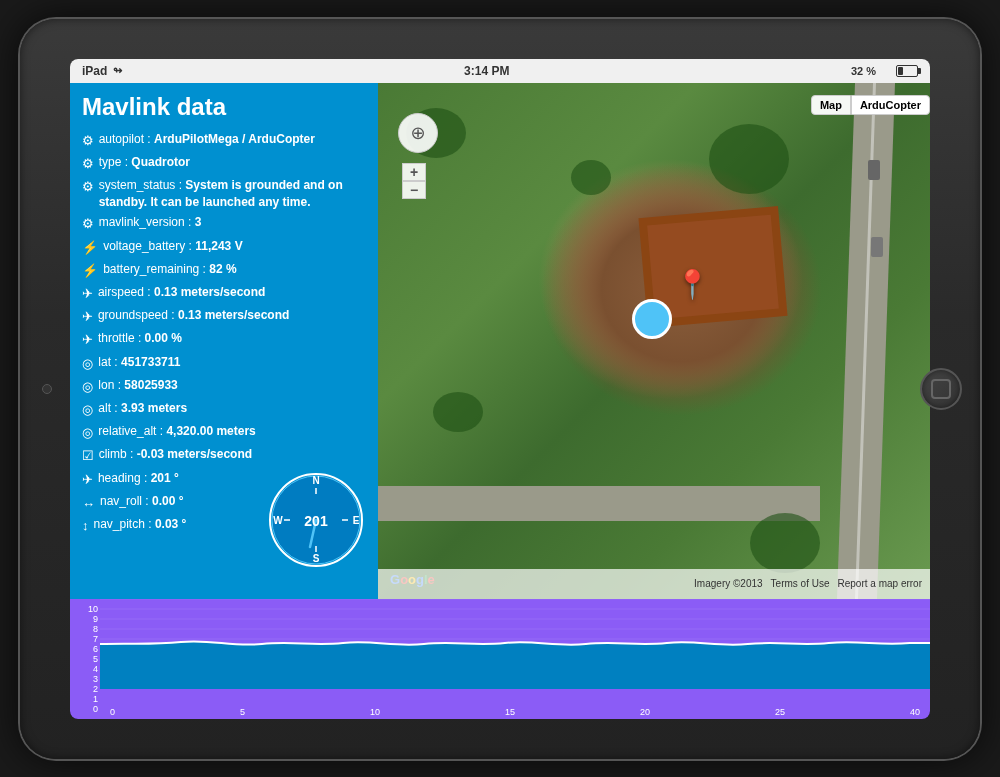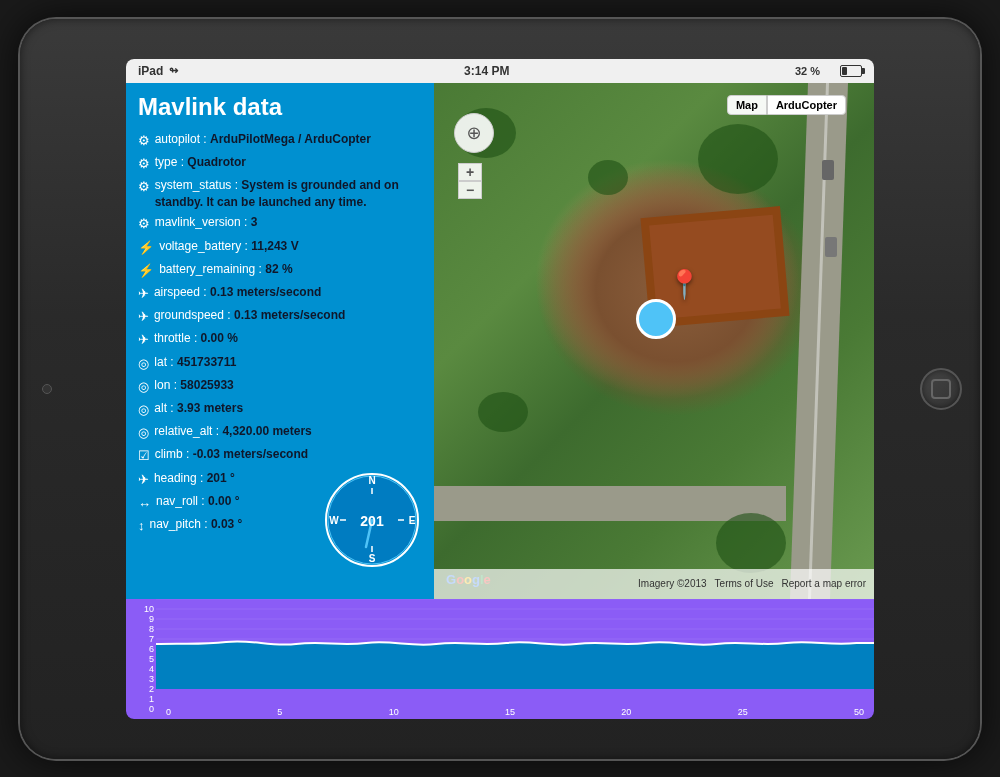--- a/index.html
+++ b/index.html
@@ -58,21 +58,21 @@
       transform: translateY(-50%);
       width: 10px;
       height: 10px;
       border-radius: 50%;
       background: #333;
       border: 1px solid #555;
     }
 
     
     .screen {
-      width: 748px;
+      width: 860px;
       height: 660px;
       background: #000;
       border-radius: 8px;
       overflow: hidden;
       display: flex;
       flex-direction: column;
     }
 
     
     .status-bar {
@@ -165,21 +165,21 @@
       margin-right: 5px;
       flex-shrink: 0;
       margin-top: 1px;
       font-size: 13px;
     }
     .sidebar-item .label {
       color: #fff;
     }
     .sidebar-item .value {
       font-weight: 700;
-      color: #0f172a;
+      color: #ffffff;
     }
 
     
     .compass-row {
       display: flex;
       align-items: flex-start;
       justify-content: space-between;
       margin-top: 4px;
     }
     .compass-data {
@@ -327,21 +327,21 @@
       font-size: 14px;
       color: #555;
       font-weight: bold;
       cursor: pointer;
     }
 
     
     .map-type-buttons {
       position: absolute;
       top: 12px;
-      right: 28px;
+      right: 0;
       display: flex;
       z-index: 20;
     }
     .map-type-btn {
       padding: 3px 8px;
       font-size: 11px;
       font-weight: 600;
       background: rgba(255,255,255,0.95);
       border: 1px solid #ccc;
       cursor: pointer;
@@ -702,21 +702,21 @@
             <path d="M0,45 C30,44 50,46 80,43 C110,40 130,48 160,45 C190,42 210,47 240,44 C270,41 290,48 320,45 C350,42 370,47 400,44 C430,41 450,48 480,45 C510,42 530,47 560,44 C590,41 610,48 640,45 C670,42 690,47 720,44 C750,41 770,47 800,44 L820,44" fill="none" stroke="#fff" stroke-width="2"></path>
           </svg>
           
           <div class="chart-x-labels">
             <span>0</span>
             <span>5</span>
             <span>10</span>
             <span>15</span>
             <span>20</span>
             <span>25</span>
-            <span>50</span>
+            <span>40</span>
           </div>
         </div>
       </div>
 
     </div>
   </div>
 
   <div class="home-button">
     <div class="home-button-inner"></div>
   </div>

